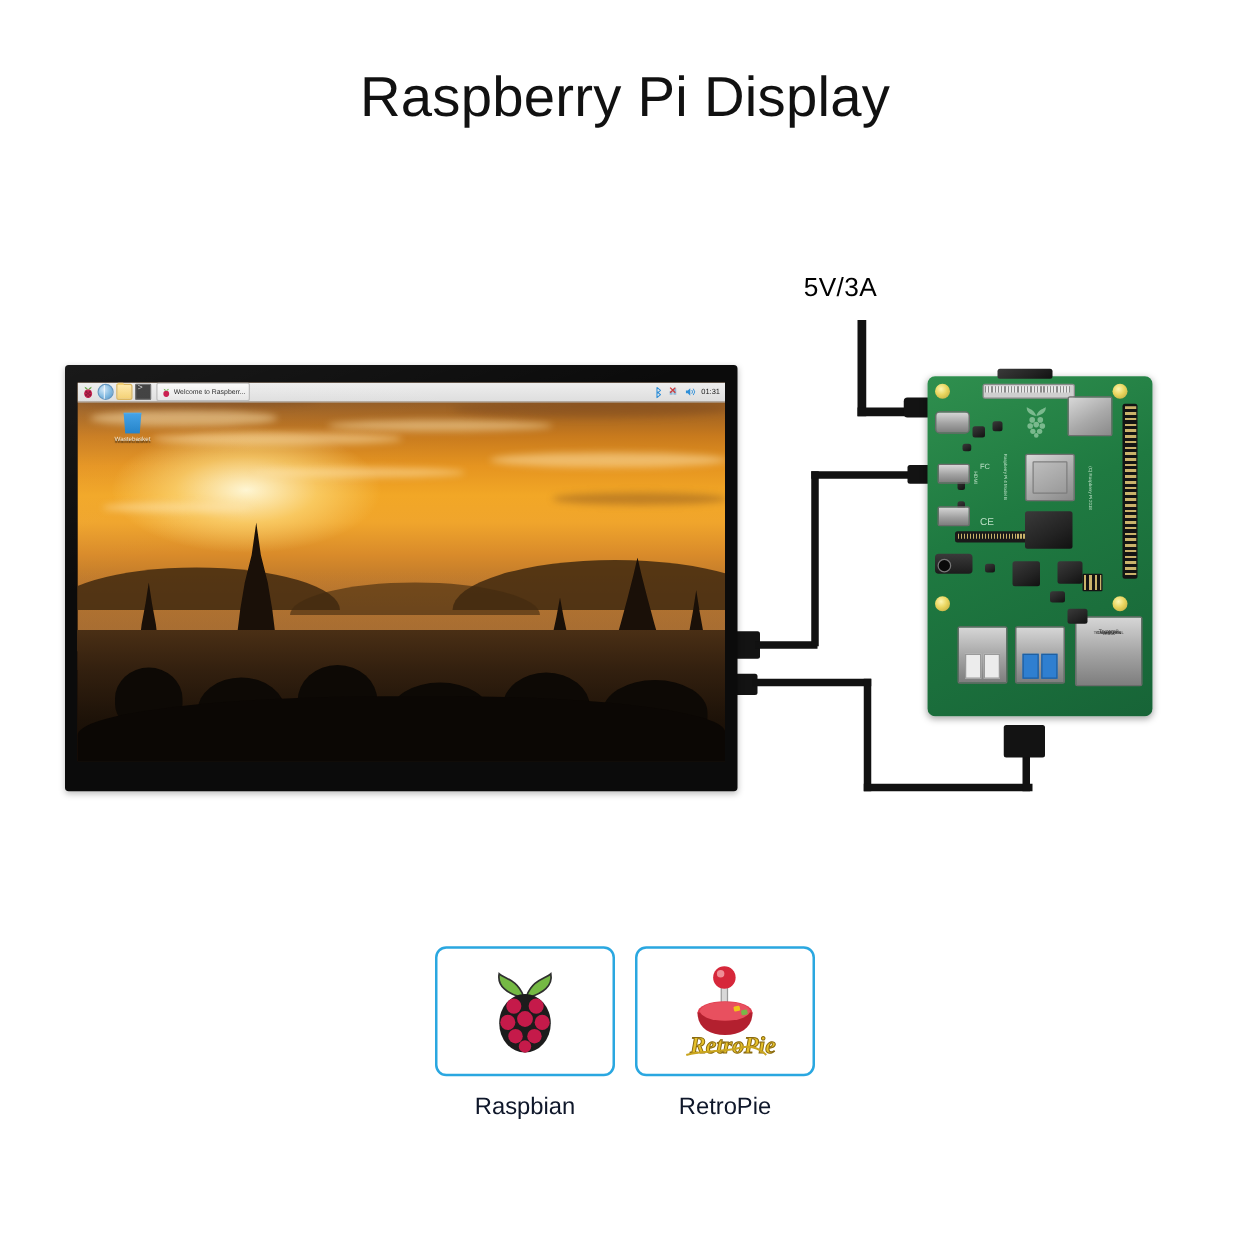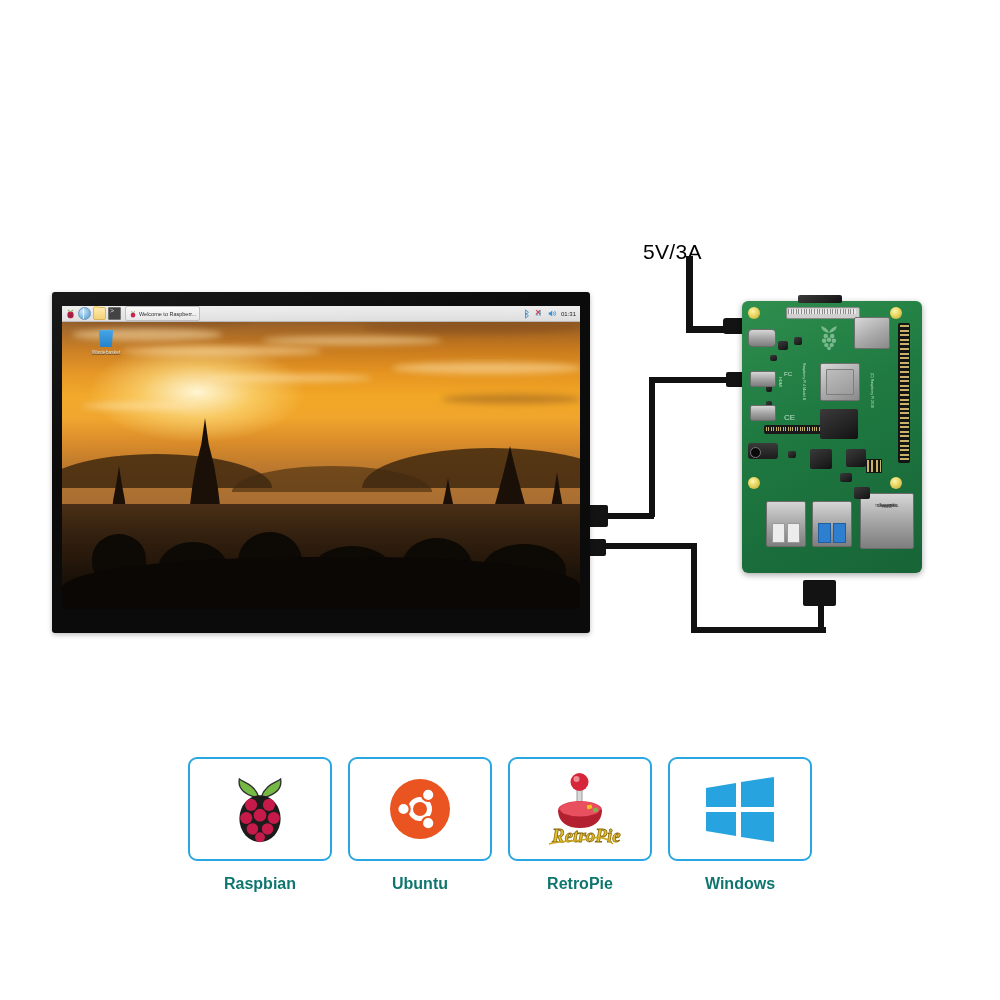--- a/index.html
+++ b/index.html
@@ -18,21 +18,21 @@
     text-align:center;
     font-size:45px;
     font-weight:400;
     color:#111;
     letter-spacing:0.2px;
   }
 
   
   .power-label{
     position:absolute;left:643px;top:219px;
-    font-size:21px;color:#000;letter-spacing:.3px;margin-top:21px;
+    font-size:21px;color:#000;letter-spacing:.3px;
   }
 
   
   .cable{position:absolute;background:#111;}
   .plug{position:absolute;background:#131313;border-radius:2px;}
 
   
   #monitor{
     position:absolute;left:52px;top:292px;width:538px;height:341px;
     background:#0b0b0b;
@@ -159,28 +159,29 @@
   
   #os-row{
     position:absolute;left:0;top:757px;width:1000px;
     display:flex;justify-content:center;gap:20px;
   }
   .os-item{width:140px;display:flex;flex-direction:column;align-items:center;}
   .os-box{
     width:140px;height:100px;border:2px solid #2aa7e0;border-radius:9px;
     background:#fff;display:flex;align-items:center;justify-content:center;
   }
-  .os-label{margin-top:14px;font-size:16px;color:#0f766e;white-space:nowrap;font-weight:bold;}
+  .os-label{margin-top:14px;font-size:19px;color:#0f172a;white-space:nowrap;}
   svg{display:block;}
 </style>
 </head>
 <body>
 
 <div id="stage">
 
+  <div class="page-title">Raspberry Pi Display</div>
 
   <div class="power-label">5V/3A</div>
 
   <div class="cable" style="left:686px;top:256px;width:7px;height:77px;"></div>
   <div class="cable" style="left:686px;top:326px;width:46px;height:7px;"></div>
   <div class="plug" style="left:723px;top:318px;width:23px;height:16px;border-radius:3px;"></div>
 
   <div class="plug" style="left:584px;top:505px;width:24px;height:22px;"></div>
   <div class="cable" style="left:604px;top:513px;width:50px;height:6px;"></div>
   <div class="cable" style="left:649px;top:377px;width:6px;height:140px;"></div>
@@ -391,37 +392,20 @@
             <circle cx="34" cy="32.5" r="4.4" fill="#c51a4a"></circle>
             <circle cx="18.5" cy="40.5" r="4.2" fill="#c51a4a"></circle>
             <circle cx="29.5" cy="40.5" r="4.2" fill="#c51a4a"></circle>
             <circle cx="24" cy="46.5" r="3.6" fill="#c51a4a"></circle>
           </svg>
         </span>
       </div>
       <div class="os-label">Raspbian</div>
     </div>
 
-    <div class="os-item">
-      <div class="os-box">
-        <span>
-          <svg width="64" height="64" viewBox="0 0 64 64">
-            <circle cx="32" cy="32" r="30" fill="#E95420"></circle>
-            <circle cx="32" cy="32" r="9.5" fill="none" stroke="#ffffff" stroke-width="5"></circle>
-            <circle cx="15.5" cy="32" r="6.2" fill="#ffffff"></circle>
-            <circle cx="40.2" cy="17.8" r="6.2" fill="#ffffff"></circle>
-            <circle cx="40.2" cy="46.2" r="6.2" fill="#ffffff"></circle>
-            <circle cx="15.5" cy="32" r="6.2" fill="none" stroke="#E95420" stroke-width="2.2"></circle>
-            <circle cx="40.2" cy="17.8" r="6.2" fill="none" stroke="#E95420" stroke-width="2.2"></circle>
-            <circle cx="40.2" cy="46.2" r="6.2" fill="none" stroke="#E95420" stroke-width="2.2"></circle>
-          </svg>
-        </span>
-      </div>
-      <div class="os-label">Ubuntu</div>
-    </div>
 
 
     <div class="os-item">
       <div class="os-box">
         <span>
           <svg width="86" height="78" viewBox="0 0 86 78">
             <rect x="40" y="16" width="5" height="22" fill="#d8d8d8" stroke="#9a9a9a" stroke-width="1"></rect>
             <circle cx="42.5" cy="12" r="9" fill="#d6273a"></circle>
             <circle cx="39.5" cy="9" r="3" fill="#ef8e96"></circle>
             <ellipse cx="43" cy="40" rx="22" ry="9" fill="#e03b4c"></ellipse>
@@ -432,30 +416,17 @@
             <g fill="#e6c12a" stroke="#8a6a10" stroke-width="0.8">
               <text x="15" y="72" font-family="Liberation Serif, serif" font-size="19" font-weight="bold" font-style="italic">RetroPie</text>
             </g>
             <path d="M12 74 C26 70 40 72 56 68 C64 66 70 68 76 74" fill="none" stroke="#c9a520" stroke-width="1.6"></path>
           </svg>
         </span>
       </div>
       <div class="os-label">RetroPie</div>
     </div>
 
-    <div class="os-item">
-      <div class="os-box">
-        <span>
-          <svg width="72" height="66" viewBox="0 0 72 66">
-            <path d="M2 12 L32 7 L32 31 L2 31 Z" fill="#27A3E0"></path>
-            <path d="M37 6 L70 1 L70 31 L37 31 Z" fill="#27A3E0"></path>
-            <path d="M2 36 L32 36 L32 60 L2 55 Z" fill="#27A3E0"></path>
-            <path d="M37 36 L70 36 L70 66 L37 61 Z" fill="#27A3E0"></path>
-          </svg>
-        </span>
-      </div>
-      <div class="os-label">Windows</div>
-    </div>
 
 
   </div>
 
 </div>
 
 </body></html>

